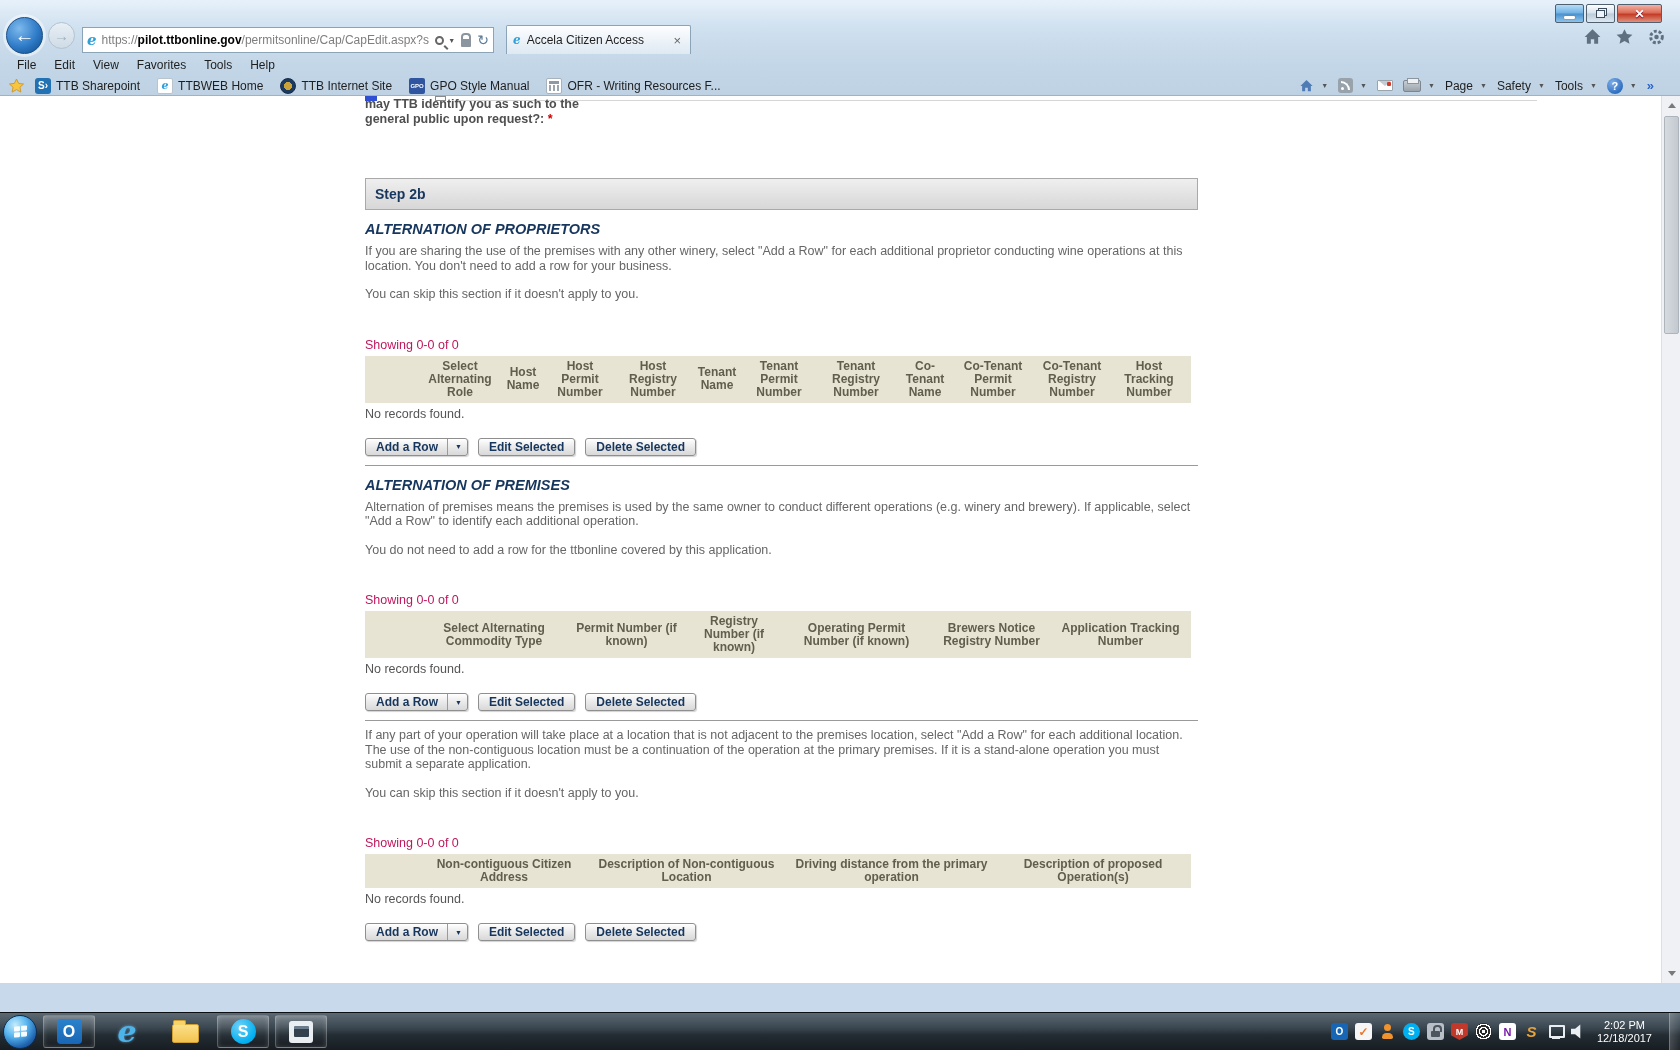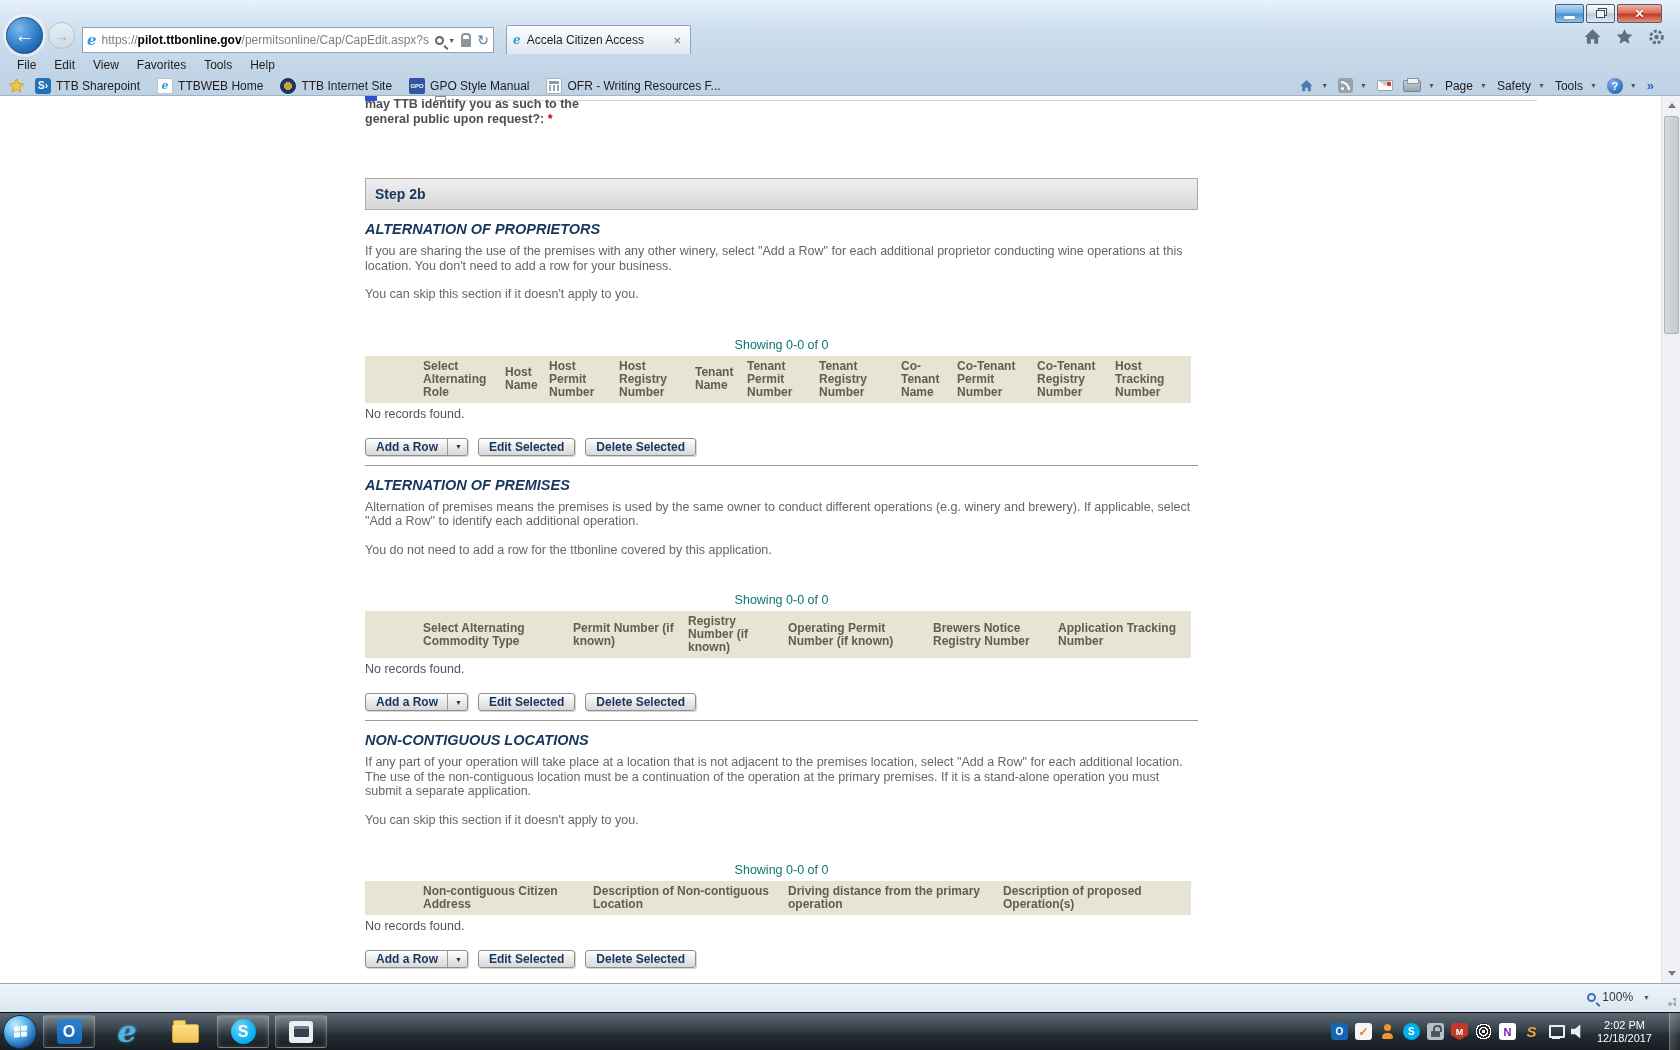--- a/index.html
+++ b/index.html
@@ -90,24 +90,24 @@
   .sliver-line { position:absolute; left:92px; top:4px; width:1080px; border-top:1px solid #d6d6d6; }
   .partial-q { position:absolute; left:0; top:1px; font-size:12.5px; font-weight:bold; color:#4f4f4f; line-height:14.5px; }
   .req { color:#c00; }
 
   .step-bar { margin-top:52px; height:32px; background:linear-gradient(#efefef,#d7d7d7); border:1px solid #a9a9a9;
               line-height:30px; padding-left:9px; font-size:14px; font-weight:bold; color:#17365d; }
 
   .section-title { margin-top:12px; font-size:14.5px; line-height:15px; font-weight:bold; font-style:italic; color:#17365d; }
   .section-intro { margin-top:7px; font-size:12.5px; line-height:14.5px; color:#666; }
   .section-note { margin-top:14px; font-size:12.5px; line-height:14.5px; color:#666; }
-  .showing { margin-top:36px; font-size:12.5px; color:#0f766e;text-align:center; }
+  .showing { margin-top:36px; font-size:12.5px; color:#be185d; }
   table.grid { margin-top:4px; border-collapse:collapse; table-layout:fixed; width:826px; }
   table.grid th { background:#e8e4d4; color:#615e4e; font-size:12px; font-weight:bold; line-height:13px;
-                  text-align:left; vertical-align:middle; padding:4px 8px 4px 0; }
+                  text-align:center; vertical-align:middle; padding:4px 8px 4px 0; }
   table.grid th:first-child { padding-left:6px; }
   .no-records { margin-top:4px; font-size:12.5px; color:#555; }
   .btn-row { margin-top:17px; display:flex; align-items:center; }
   .btn { display:inline-flex; align-items:center; height:18px; padding:0 10px;
          background:linear-gradient(#ffffff,#ececec 45%,#d8d8d8); border:1px solid #8f8f8f; border-radius:3px;
          box-shadow:inset 0 1px 0 #fff, 1px 1px 1px rgba(0,0,0,.18);
          color:#17365d; font-weight:bold; font-size:12px; margin-right:10px; cursor:pointer; white-space:nowrap; }
   .btn .caret-seg { border-left:1px solid #9a9a9a; margin-left:9px; padding-left:7px; margin-right:-5px;
                     font-size:7px; color:#17365d; align-self:stretch; display:flex; align-items:center; }
   .section-divider { margin-top:9px; border:none; border-top:1px solid #9a9a9a; }
@@ -424,21 +424,20 @@
                 <span class="lbl">Add a Row</span>
                 <span class="caret-seg">▼</span>
               </span>
       <span class="btn">Edit Selected</span>
       <span class="btn">Delete Selected</span>
     </div>
     <hr class="section-divider">
   </section>
 
   <section class="form-section">
-    <h2 class="section-title">NON-CONTIGUOUS LOCATIONS</h2>
     <p class="section-intro">If any part of your operation will take place at a location that is not adjacent to the premises location, select "Add a Row" for each additional location. The use of the non-contiguous location must be a continuation of the operation at the primary premises. If it is a stand-alone operation you must submit a separate application.</p>
     <p class="section-note">You can skip this section if it doesn't apply to you.</p>
     <div class="showing">Showing 0-0 of 0</div>
     <table class="grid">
       <colgroup>
                 <col style="width: 58px;">
                 <col style="width: 170px;">
                 <col style="width: 195px;">
                 <col style="width: 215px;">
                 <col style="width: 188px;">
@@ -472,28 +471,20 @@
   <div class="scrollbar">
     <div class="sb-arrow sb-up">
         <span class="tri-up"></span>
       </div>
     <div class="sb-thumb"></div>
     <div class="sb-arrow sb-down">
         <span class="tri-down"></span>
       </div>
   </div>
 
-  <div class="statusbar">
-    <span class="zoomctl">
-      <span class="i-mag blue"></span>
-      <span>100%</span>
-      <span class="caret">▼</span>
-    </span>
-    <span class="grip"></span>
-  </div>
 
   <div class="taskbar">
     <div class="start-orb">
       <span class="orb-flag">
           <span></span>
           <span></span>
           <span></span>
           <span></span>
         </span>
     </div>

